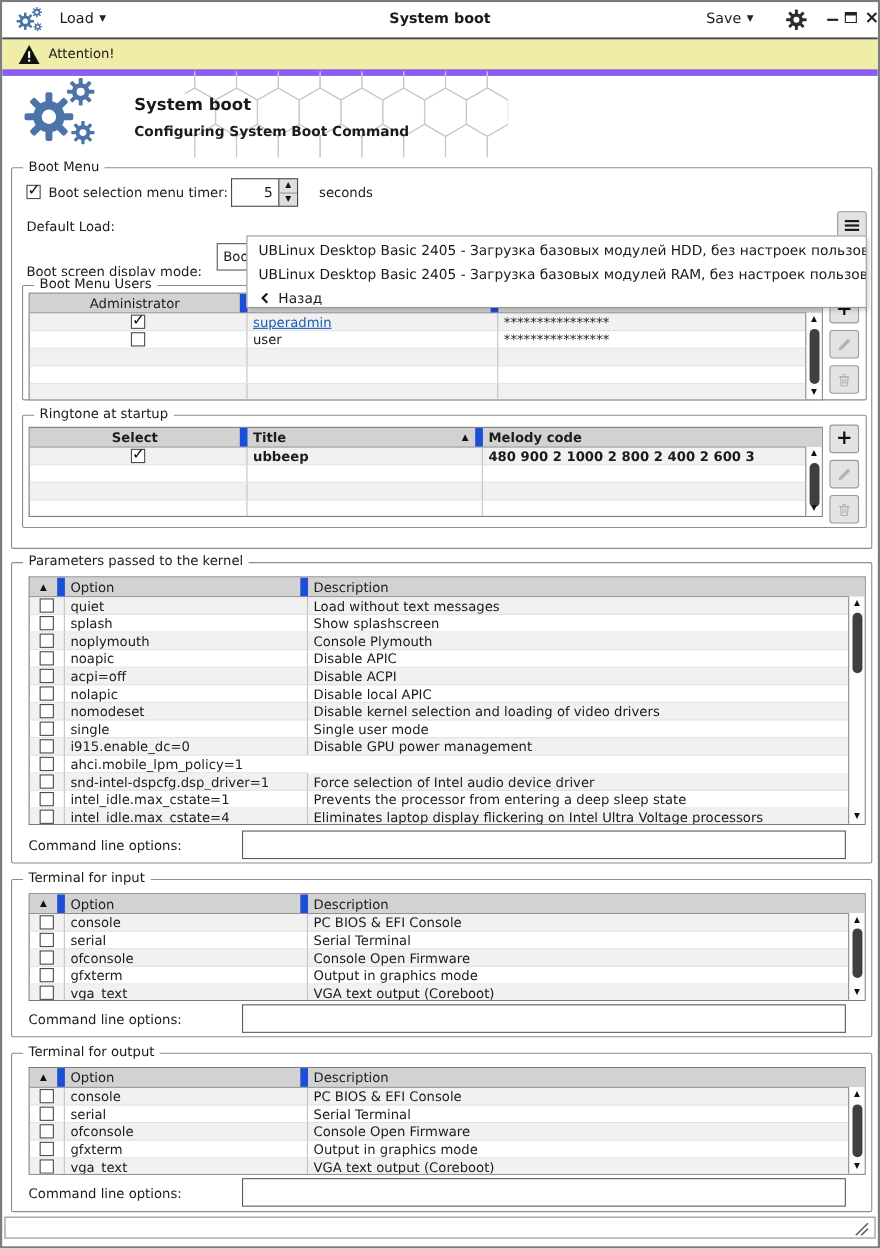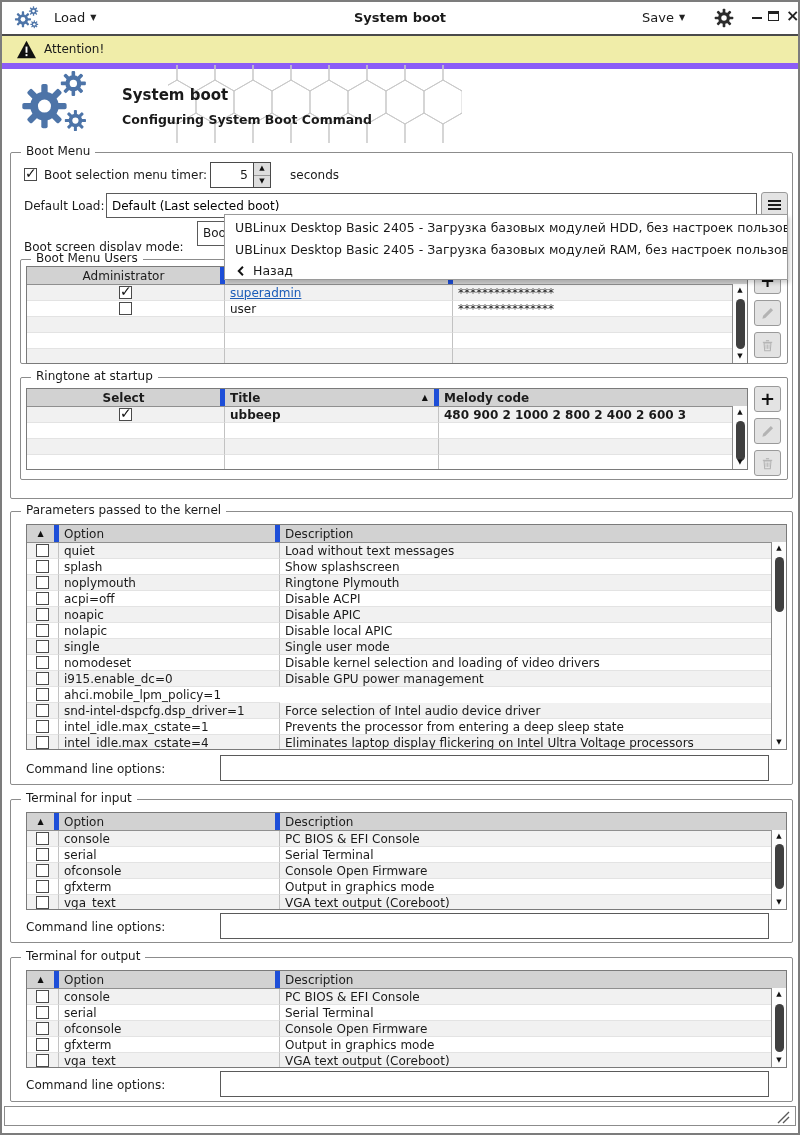--- a/index.html
+++ b/index.html
@@ -41,21 +41,21 @@
   .plus{font-size:18px;font-weight:bold;line-height:18px;}
   .burger{display:flex;flex-direction:column;gap:2px;}
   .burger i{display:block;width:13px;height:2.2px;background:#1a1a1a;}
   
   .popup{position:absolute;left:222px;top:212px;width:564px;height:66px;background:#fff;border:1px solid #9a9a9a;box-shadow:2px 3px 4px rgba(0,0,0,.18);z-index:50;box-sizing:border-box;padding-top:2px;}
   .popup .item{height:22px;line-height:22px;padding-left:10px;font-size:12.5px;white-space:nowrap;overflow:hidden;}
   .popup .back{height:20px;line-height:20px;padding-left:10px;font-size:12.5px;display:flex;align-items:center;gap:6px;}
   
   .tbl{position:absolute;border:1px solid #7a7a7a;background:#fff;box-sizing:border-box;overflow:hidden;}
   .hdr{display:grid;background:#d2d2d2;border-bottom:1px solid #8f8f8f;}
-  .hdr>div{position:relative;font-size:12px;color:#1c1c1c;border-right:5px solid #1d4ed8;box-sizing:border-box;display:flex;align-items:center;padding:0 5px;}
+  .hdr>div{position:relative;font-size:12px;color:#1c1c1c;border-right:7px solid #1d4ed8;box-sizing:border-box;display:flex;align-items:center;padding:0 5px;}
   .hdr>div:last-child{border-right:none;}
   .hdr .ctr{justify-content:center;}
   .sortA{font-size:8px;color:#111;}
   .sortA.right{position:absolute;right:6px;top:4px;}
   .rows>div{display:grid;box-sizing:border-box;}
   .rows>div:nth-of-type(odd){background:#f1f1f1;}
   .cell{border-right:1px solid #c2c2c2;border-bottom:1px solid #e3e3e3;box-sizing:border-box;display:flex;align-items:center;padding:0 5px;font-size:12px;white-space:nowrap;overflow:hidden;}
   .cell:last-child{border-right:none;}
   .cell.ctr{justify-content:center;}
   .u-grid{grid-template-columns:198px 228px 1fr;height:16px;}
@@ -188,21 +188,20 @@
   <span class="checkbox abs on" style="left:22px;top:166px;"></span>
   <span class="lbl" style="left:42px;top:166px;">Boot selection menu timer:</span>
   <div class="spin-val" style="left:208px;top:160px;">5</div>
   <div class="spin-btns" style="left:251px;top:160px;">
     <div class="sb">▲</div>
     <div class="sb">▼</div>
   </div>
   <span class="lbl" style="left:288px;top:166px;">seconds</span>
 
   <span class="lbl" style="left:22px;top:197px;">Default Load:</span>
-  <input class="textline" style="left: 104px; top: 191px; width: 651px; height: 25px;" value="Default (Last selected boot)">
   <div class="iconbtn" style="left:759px;top:190px;z-index:2;">
     <span class="burger">
         <i></i>
         <i></i>
         <i></i>
       </span>
   </div>
 
   <span class="lbl" style="left:22px;top:226px;margin-top:12px;">Boot screen display mode:</span>
   <div class="combo" style="left:195px;top:219px;width:591px;height:25px;">Boot</div>
@@ -379,61 +378,61 @@
           </div>
           <div class="cell">splash</div>
           <div class="cell">Show splashscreen</div>
         </div>
 
         <div class="p-grid">
           <div class="cell ctr">
             <span class="checkbox"></span>
           </div>
           <div class="cell">noplymouth</div>
-          <div class="cell">Ringtone Plymouth</div>
+          <div class="cell">Console Plymouth</div>
+        </div>
+
+        <div class="p-grid">
+          <div class="cell ctr">
+            <span class="checkbox"></span>
+          </div>
+          <div class="cell">noapic</div>
+          <div class="cell">Disable APIC</div>
         </div>
 
         <div class="p-grid">
           <div class="cell ctr">
             <span class="checkbox"></span>
           </div>
           <div class="cell">acpi=off</div>
           <div class="cell">Disable ACPI</div>
         </div>
 
         <div class="p-grid">
           <div class="cell ctr">
             <span class="checkbox"></span>
           </div>
-          <div class="cell">noapic</div>
-          <div class="cell">Disable APIC</div>
-        </div>
-
-        <div class="p-grid">
-          <div class="cell ctr">
-            <span class="checkbox"></span>
-          </div>
           <div class="cell">nolapic</div>
           <div class="cell">Disable local APIC</div>
         </div>
 
         <div class="p-grid">
           <div class="cell ctr">
             <span class="checkbox"></span>
           </div>
+          <div class="cell">nomodeset</div>
+          <div class="cell">Disable kernel selection and loading of video drivers</div>
+        </div>
+
+        <div class="p-grid">
+          <div class="cell ctr">
+            <span class="checkbox"></span>
+          </div>
           <div class="cell">single</div>
           <div class="cell">Single user mode</div>
-        </div>
-
-        <div class="p-grid">
-          <div class="cell ctr">
-            <span class="checkbox"></span>
-          </div>
-          <div class="cell">nomodeset</div>
-          <div class="cell">Disable kernel selection and loading of video drivers</div>
         </div>
 
         <div class="p-grid">
           <div class="cell ctr">
             <span class="checkbox"></span>
           </div>
           <div class="cell">i915.enable_dc=0</div>
           <div class="cell">Disable GPU power management</div>
         </div>
 

